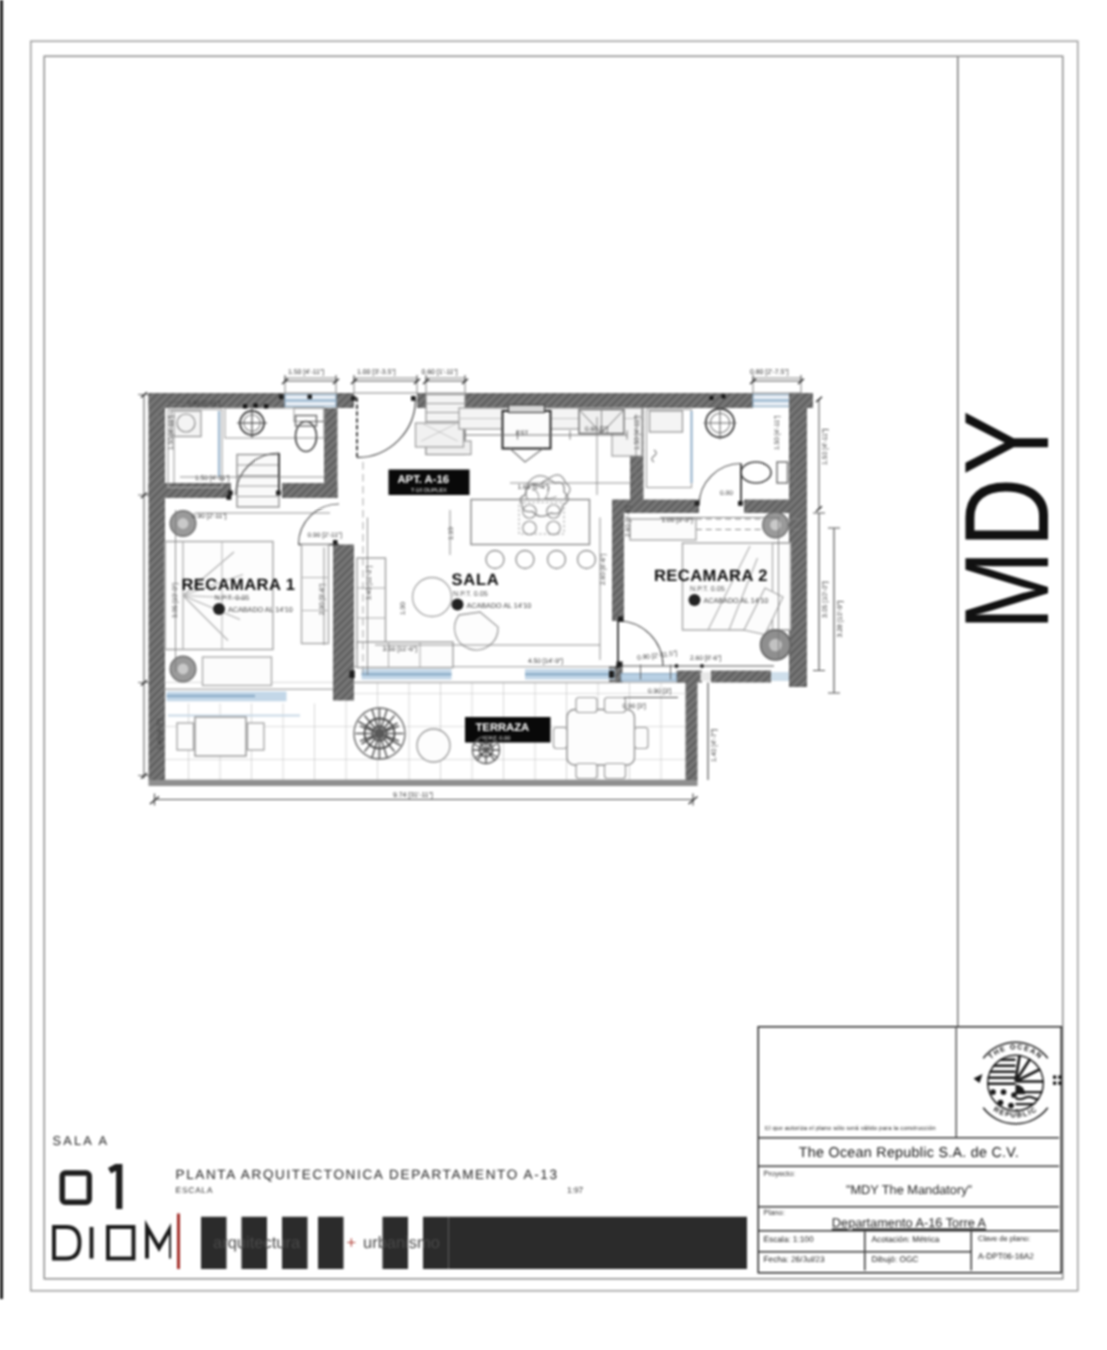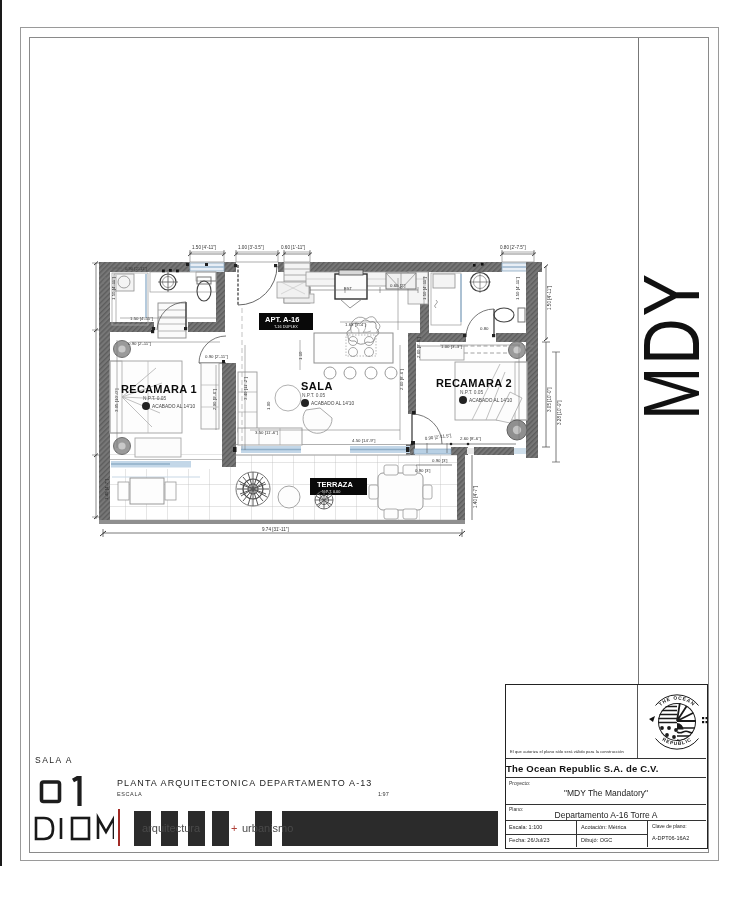--- a/index.html
+++ b/index.html
@@ -597,31 +597,31 @@
           <rect x="56" y="31" width="2.2" height="2.2"></rect>
           <rect x="59.5" y="31" width="2.2" height="2.2"></rect>
         </g>
   </svg>
 
   <div class="abs" style="left:131px;top:0;width:1px;height:73px;background:#555;"></div>
 
   <div class="abs" style="left:4px;top:64px;width:126px;font-size:4px;color:#222;letter-spacing:0.1px;white-space:nowrap;overflow:hidden;">El que autoriza el plano sólo será válido para la construcción</div>
 
   <div class="abs" style="left:0;top:73px;width:200px;height:20px;border-top:1px solid #333;border-bottom:1px solid #333;box-sizing:border-box;">
-    <div style="font-size:9.5px;font-weight:bold;color:#111;padding-top:4px;letter-spacing:0.2px;">The Ocean Republic S.A. de C.V.</div>
+    <div style="text-align:center;font-size:9.5px;font-weight:normal;color:#111;padding-top:4px;letter-spacing:0.2px;">The Ocean Republic S.A. de C.V.</div>
   </div>
 
   <div class="abs" style="left:0;top:93px;width:200px;height:27px;border-bottom:1px solid #333;box-sizing:border-box;">
     <div style="font-size:5px;color:#333;padding:2px 0 0 3px;">Proyecto:</div>
     <div style="text-align:center;font-size:8.5px;color:#222;margin-top:2px;">"MDY The Mandatory"</div>
   </div>
 
   <div class="abs" style="left:0;top:120px;width:200px;height:16px;border-bottom:1px solid #333;box-sizing:border-box;">
     <div style="font-size:5px;color:#333;padding:1px 0 0 3px;">Plano:</div>
-    <div style="text-align:center;font-size:8.5px;color:#222;margin-top:-2px;">Departamento A-16 Torre A</div>
+    <div style="text-align:center;font-size:8.5px;color:#222;margin-top:-2px;text-decoration:underline;">Departamento A-16 Torre A</div>
   </div>
 
   <div class="abs" style="left:0;top:136px;width:71px;height:14px;border-bottom:1px solid #333;border-right:1px solid #333;font-size:5.5px;color:#222;padding:3px 0 0 3px;box-sizing:border-box;">Escala: 1:100</div>
 
   <div class="abs" style="left:71px;top:136px;width:71px;height:14px;border-bottom:1px solid #333;border-right:1px solid #333;font-size:5.5px;color:#222;padding:3px 0 0 4px;box-sizing:border-box;">Acotación: Métrica</div>
 
   <div class="abs" style="left:0;top:150px;width:71px;height:12px;border-right:1px solid #333;font-size:5.5px;color:#222;padding:2px 0 0 3px;box-sizing:border-box;">Fecha: 26/Jul/23</div>
 
   <div class="abs" style="left:71px;top:150px;width:71px;height:12px;border-right:1px solid #333;font-size:5.5px;color:#222;padding:2px 0 0 4px;box-sizing:border-box;">Dibujó: OGC</div>
 

